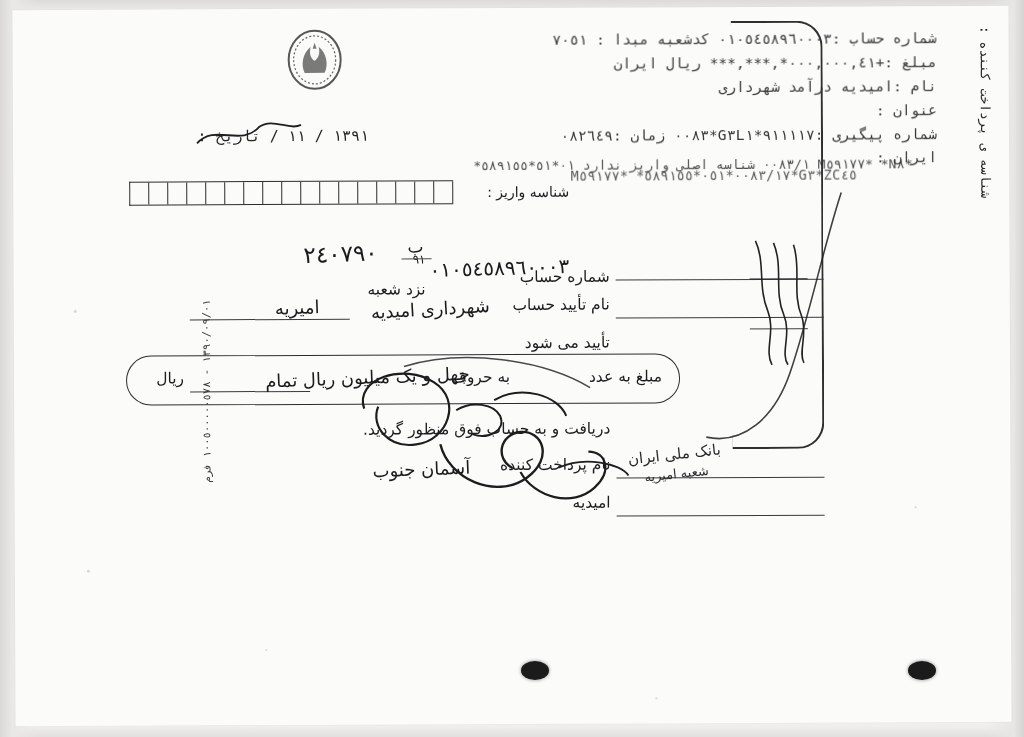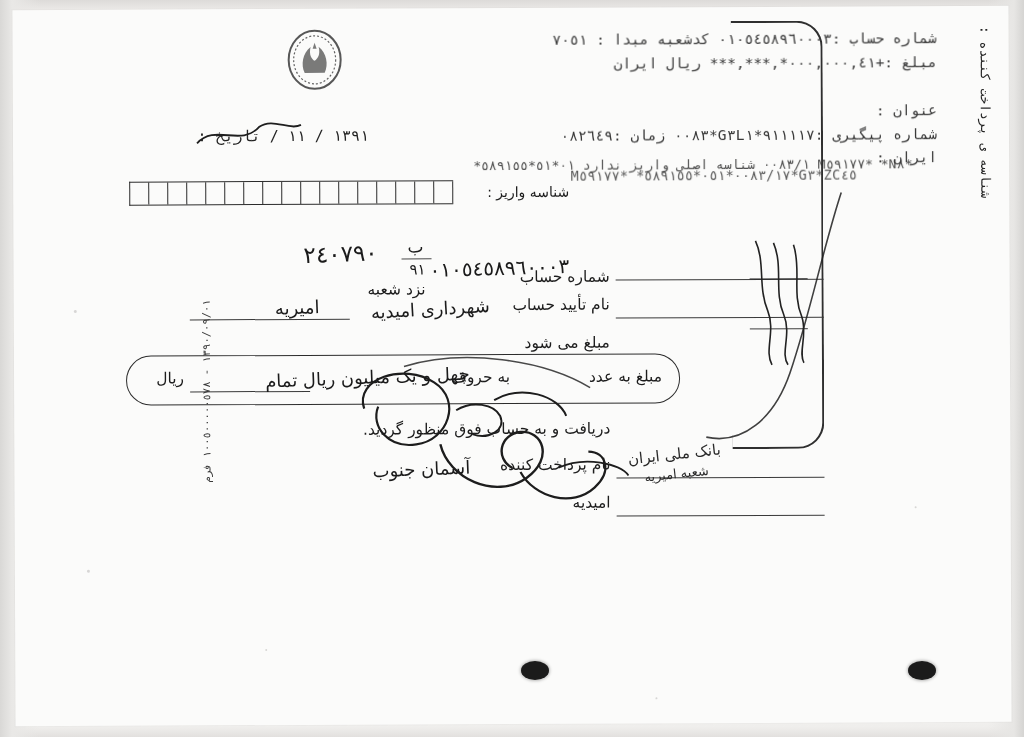--- a/index.html
+++ b/index.html
@@ -208,20 +208,21 @@
           <ellipse cx="28" cy="31" rx="21" ry="24" fill="none" stroke="#4a4a4a" stroke-width="1.2" stroke-dasharray="2 2"></ellipse>
           <path d="M18 44 C14 36 16 24 24 18 C22 26 25 30 28 32 C31 30 34 26 32 18 C40 24 42 36 38 44 Z" fill="#3d3d3d" opacity=".8"></path>
           <path d="M28 14 L30 20 L26 20 Z" fill="#3d3d3d" opacity=".8"></path>
         </svg>
       </div>
 
       <div class="dot smudge" style="right:72px; top:24px;">شماره حساب :٠١٠٥٤٥٨٩٦٠٠٠٣  کدشعبه مبدا : ٧٠٥١</div>
 
       <div class="dot smudge" style="right:72px; top:48px;">مبلغ :+٠٠٠,٠٠٠,٤١*,***,*** ریال ایران</div>
 
+      <div class="dot smudge" style="right:72px; top:72px;">نام :امیدیه درآمد شهرداری</div>
 
       <div class="dot smudge" style="right:72px; top:96px;">عنوان :</div>
 
       <div class="dot smudge" style="right:72px; top:120px;">شماره پیگیری :٩١١١١٧*G٣L١*٠٠٨٣ زمان :٠٨٢٦٤٩</div>
 
       <div class="dot smudge" style="right:72px; top:143px;">ایران :</div>
 
       <div class="dot smudge lighter" style="right:96px; top:150px; font-size:13px;">*N٨* *M٥٩١٧٧ ٠٠٨٣/١ شناسه اصلی واریز ندارد ٠١*٥١*٥٨٩١٥٥*</div>
 
       <div class="dot smudge lighter" style="right:152px; top:160px; font-size:13.5px; opacity:.85;">ZC٤٥*G٣*٠٠٨٣/١٧*٠٥١*٥٨٩١٥٥*  *M٥٩١٧٧</div>
@@ -257,41 +258,41 @@
 
       <div class="txt big" style="right:400px; top:260px;">شماره حساب</div>
       <div class="line" style="right:186px; top:272px; width:208px;"></div>
 
       <div class="txt big" style="right:400px; top:288px;">نام تأیید حساب</div>
       <div class="line" style="right:186px; top:310px; width:208px;"></div>
 
       <div class="txt big" style="right:584px; top:272px;">نزد شعبه</div>
       <div class="line" style="right:660px; top:310px; width:160px;"></div>
 
-      <div class="txt big" style="right:400px; top:326px;">مبلغ می شود</div>
+      <div class="txt big" style="right:400px; top:326px;">تأیید می شود</div>
 
       <div class="amount-box" style="right:330px; top:346px; width:552px; height:48px;"></div>
 
       <div class="txt big" style="right:348px; top:360px;">مبلغ به عدد</div>
       <div class="txt big" style="right:500px; top:360px;">به حروف</div>
       <div class="txt big" style="right:826px; top:360px;">ریال</div>
       <div class="line" style="right:700px; top:382px; width:120px;"></div>
 
       <div class="txt big" style="right:400px; top:412px;">دریافت و به حساب فوق منظور گردید.</div>
 
       <div class="txt big" style="right:400px; top:448px;">نام پرداخت کننده</div>
       <div class="line" style="right:186px; top:470px; width:208px;"></div>
 
       <div class="txt big" style="right:400px; top:486px;">امیدیه</div>
       <div class="line" style="right:186px; top:508px; width:208px;"></div>
 
       <div class="hand hand-num" style="right:632px; top:232px; font-size:23px; transform:rotate(-2deg);">٢٤٠٧٩٠</div>
 
       <div class="hand" style="right:586px; top:228px; font-size:17px;">ب</div>
-      <div class="hand" style="right:584px; top:252px; font-size:15px;">٩١</div>
+      <div class="hand" style="right:584px; top:244px; font-size:12px;">٩١</div>
       <div class="line thin" style="right:578px; top:250px; width:30px;"></div>
 
       <div class="hand hand-num" style="right:440px; top:248px; font-size:20px; transform:rotate(-1.5deg); letter-spacing:2px;">٠١٠٥٤٥٨٩٦٠٠٠٣</div>
 
       <div class="hand" style="right:520px; top:290px; font-size:18px; transform:rotate(-3deg);">شهرداری امیدیه</div>
 
       <div class="hand" style="right:690px; top:288px; font-size:18px; transform:rotate(-2deg);">امیریه</div>
 
       <div class="hand" style="right:540px; top:358px; font-size:18px; transform:rotate(-2deg);">چهل و یک میلیون ریال تمام</div>
 

